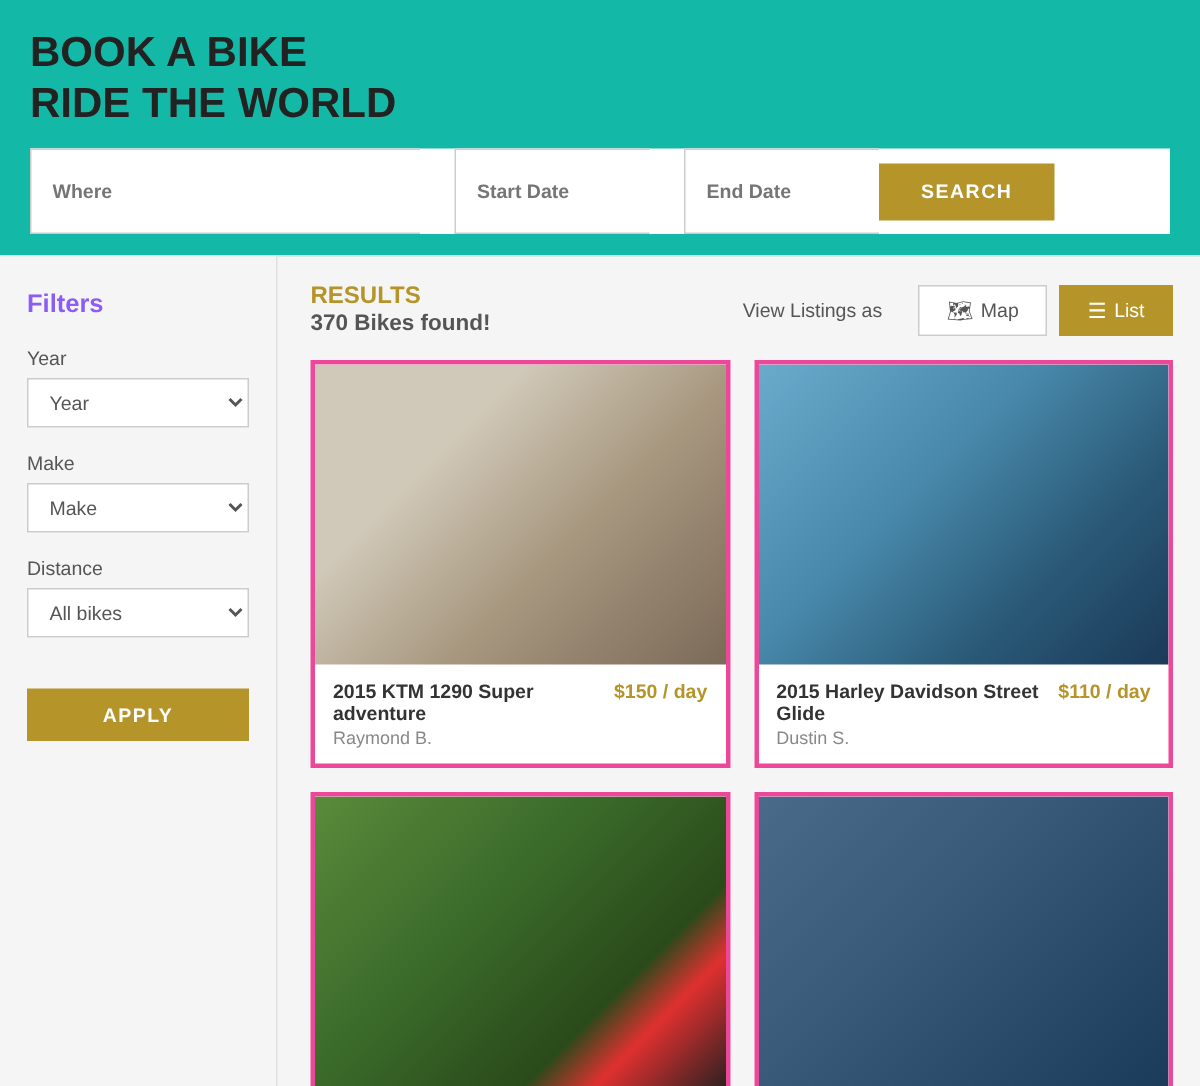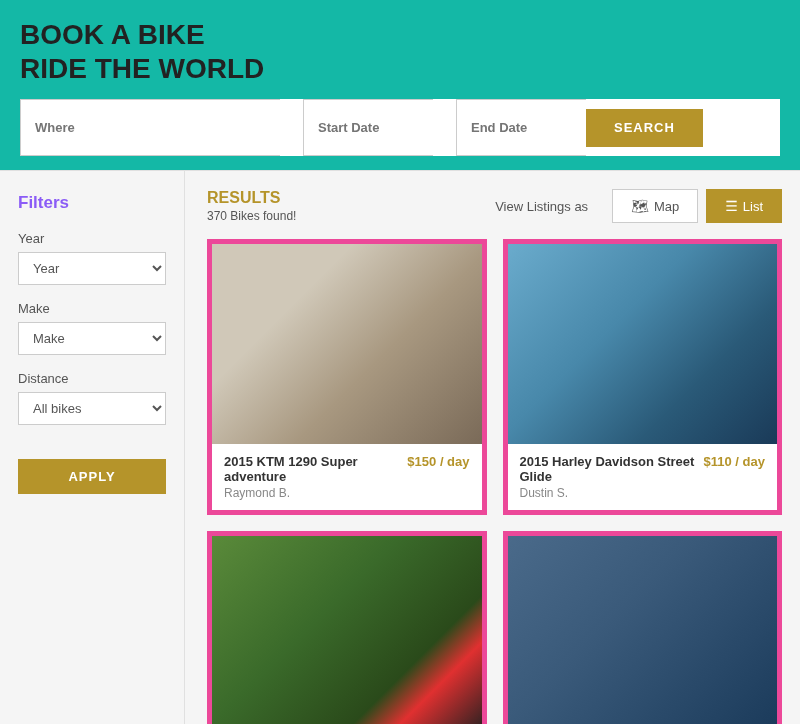--- a/index.html
+++ b/index.html
@@ -123,22 +123,22 @@
       justify-content: space-between;
       margin-bottom: 16px;
     }
     .results-title .label {
       font-size: 16px;
       font-weight: 700;
       color: #b5942a;
       text-transform: uppercase;
     }
     .results-title .count {
-      font-size: 12px;
-      font-weight: 400;
+      font-size: 15px;
+      font-weight: 700;
       color: #555;
     }
     .view-toggle {
       display: flex;
       align-items: center;
       gap: 8px;
     }
     .view-toggle-label {
       font-size: 13px;
       color: #555;
@@ -163,21 +163,21 @@
     .toggle-btn .icon { font-size: 14px; }
 
     
     .bike-grid {
       display: grid;
       grid-template-columns: 1fr 1fr;
       gap: 16px;
     }
     .bike-card {
       background: #fff;
-      border: 5px solid #ec4899;
+      border: 3px solid #ec4899;
       overflow: hidden;
     }
     .bike-img-placeholder {
       width: 100%;
       height: 200px;
       background: #888;
       position: relative;
       overflow: hidden;
     }
     .bike-info {

